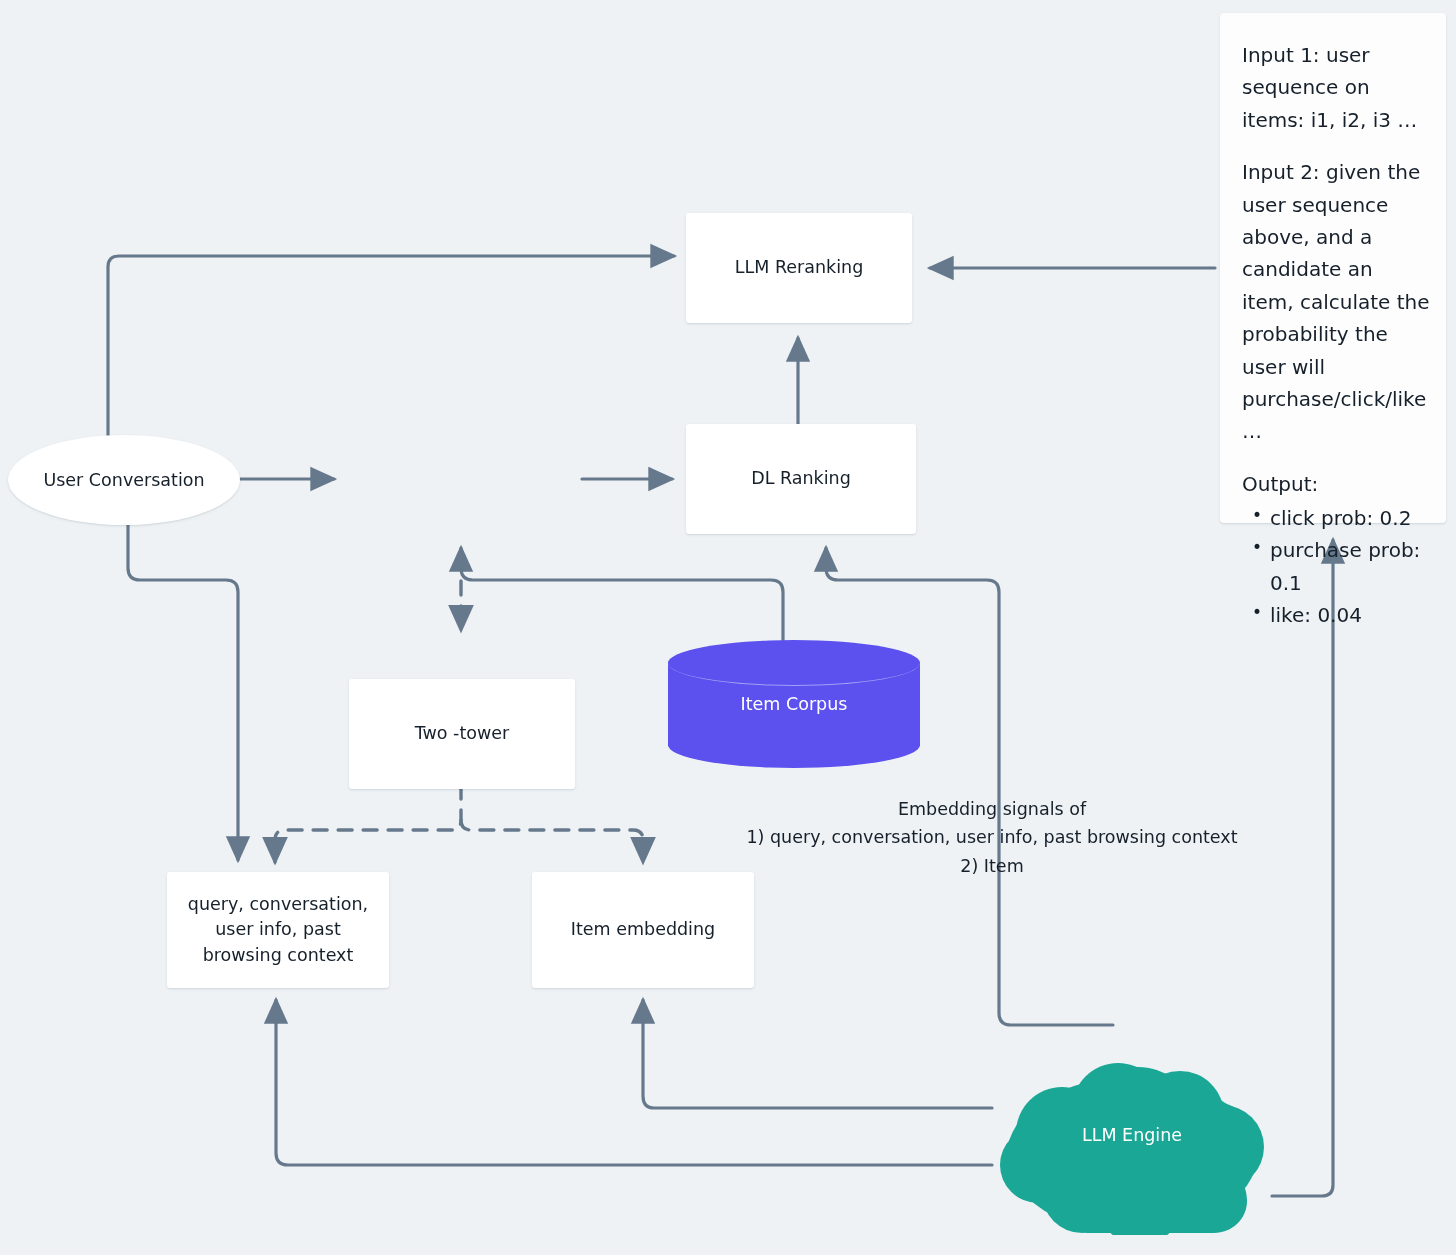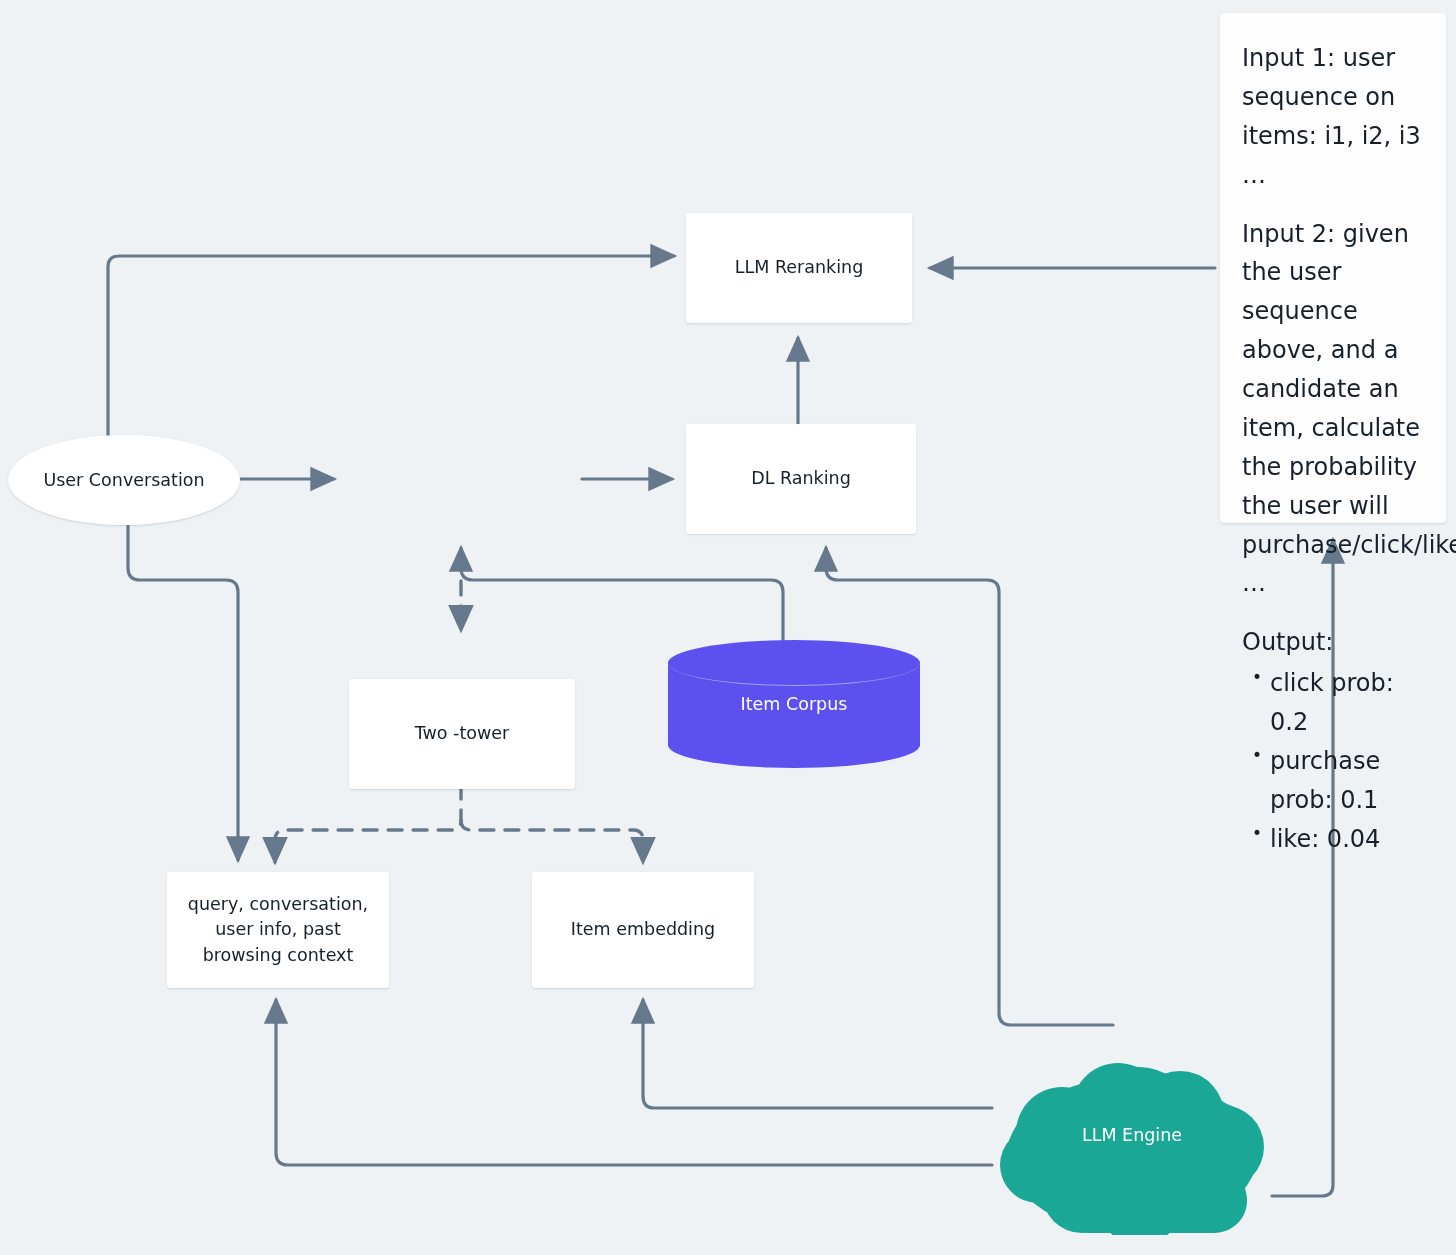--- a/index.html
+++ b/index.html
@@ -34,21 +34,21 @@
     text-align:center;font-size:17.5px;color:#16202b;
     z-index:3;
   }
   .panel{
     position:absolute;
     background:#fdfdfe;
     border-radius:4px;
     box-shadow:0 1px 3px rgba(40,60,80,.10), 0 1px 1px rgba(40,60,80,.06);
     padding:26px 16px 22px 22px;
     box-sizing:border-box;
-    font-size:24px;
+    font-size:20px;
     line-height:1.62;
     color:#16202b;
     z-index:4;
   }
   .panel p{margin:0;}
   .panel .gap{height:20px;}
   .panel ul{margin:2px 0 0 0;padding-left:28px;list-style:none;}
   .panel ul li{position:relative;margin:0;}
   .panel ul li:before{
     content:"\2022";position:absolute;left:-18px;top:0;color:#16202b;font-size:17px;
@@ -205,20 +205,25 @@
       <circle cx="190" cy="80" r="44" fill="#1aa796"></circle>
       <circle cx="232" cy="112" r="42" fill="#1aa796"></circle>
       <circle cx="212" cy="158" r="40" fill="#1aa796"></circle>
       <circle cx="150" cy="168" r="42" fill="#1aa796"></circle>
       <circle cx="92" cy="158" r="40" fill="#1aa796"></circle>
       <circle cx="48" cy="130" r="38" fill="#1aa796"></circle>
     </svg>
     <div class="label">LLM Engine</div>
   </div>
 
+  <div class="annot" style="left:722px;top:795px;width:540px;">
+    <div>Embedding signals of</div>
+    <div>1) query, conversation, user info, past browsing context</div>
+    <div>2) Item</div>
+  </div>
 
   <div class="panel" style="left:1220px;top:13px;width:226px;height:510px;">
     <p>Input 1: user sequence on items: i1, i2, i3 …</p>
     <div class="gap"></div>
     <p>Input 2: given the user sequence above, and a candidate an item, calculate the probability the user will purchase/click/like …</p>
     <div class="gap"></div>
     <p>Output:</p>
     <ul>
       <li>click prob: 0.2</li>
       <li>purchase prob: 0.1</li>

